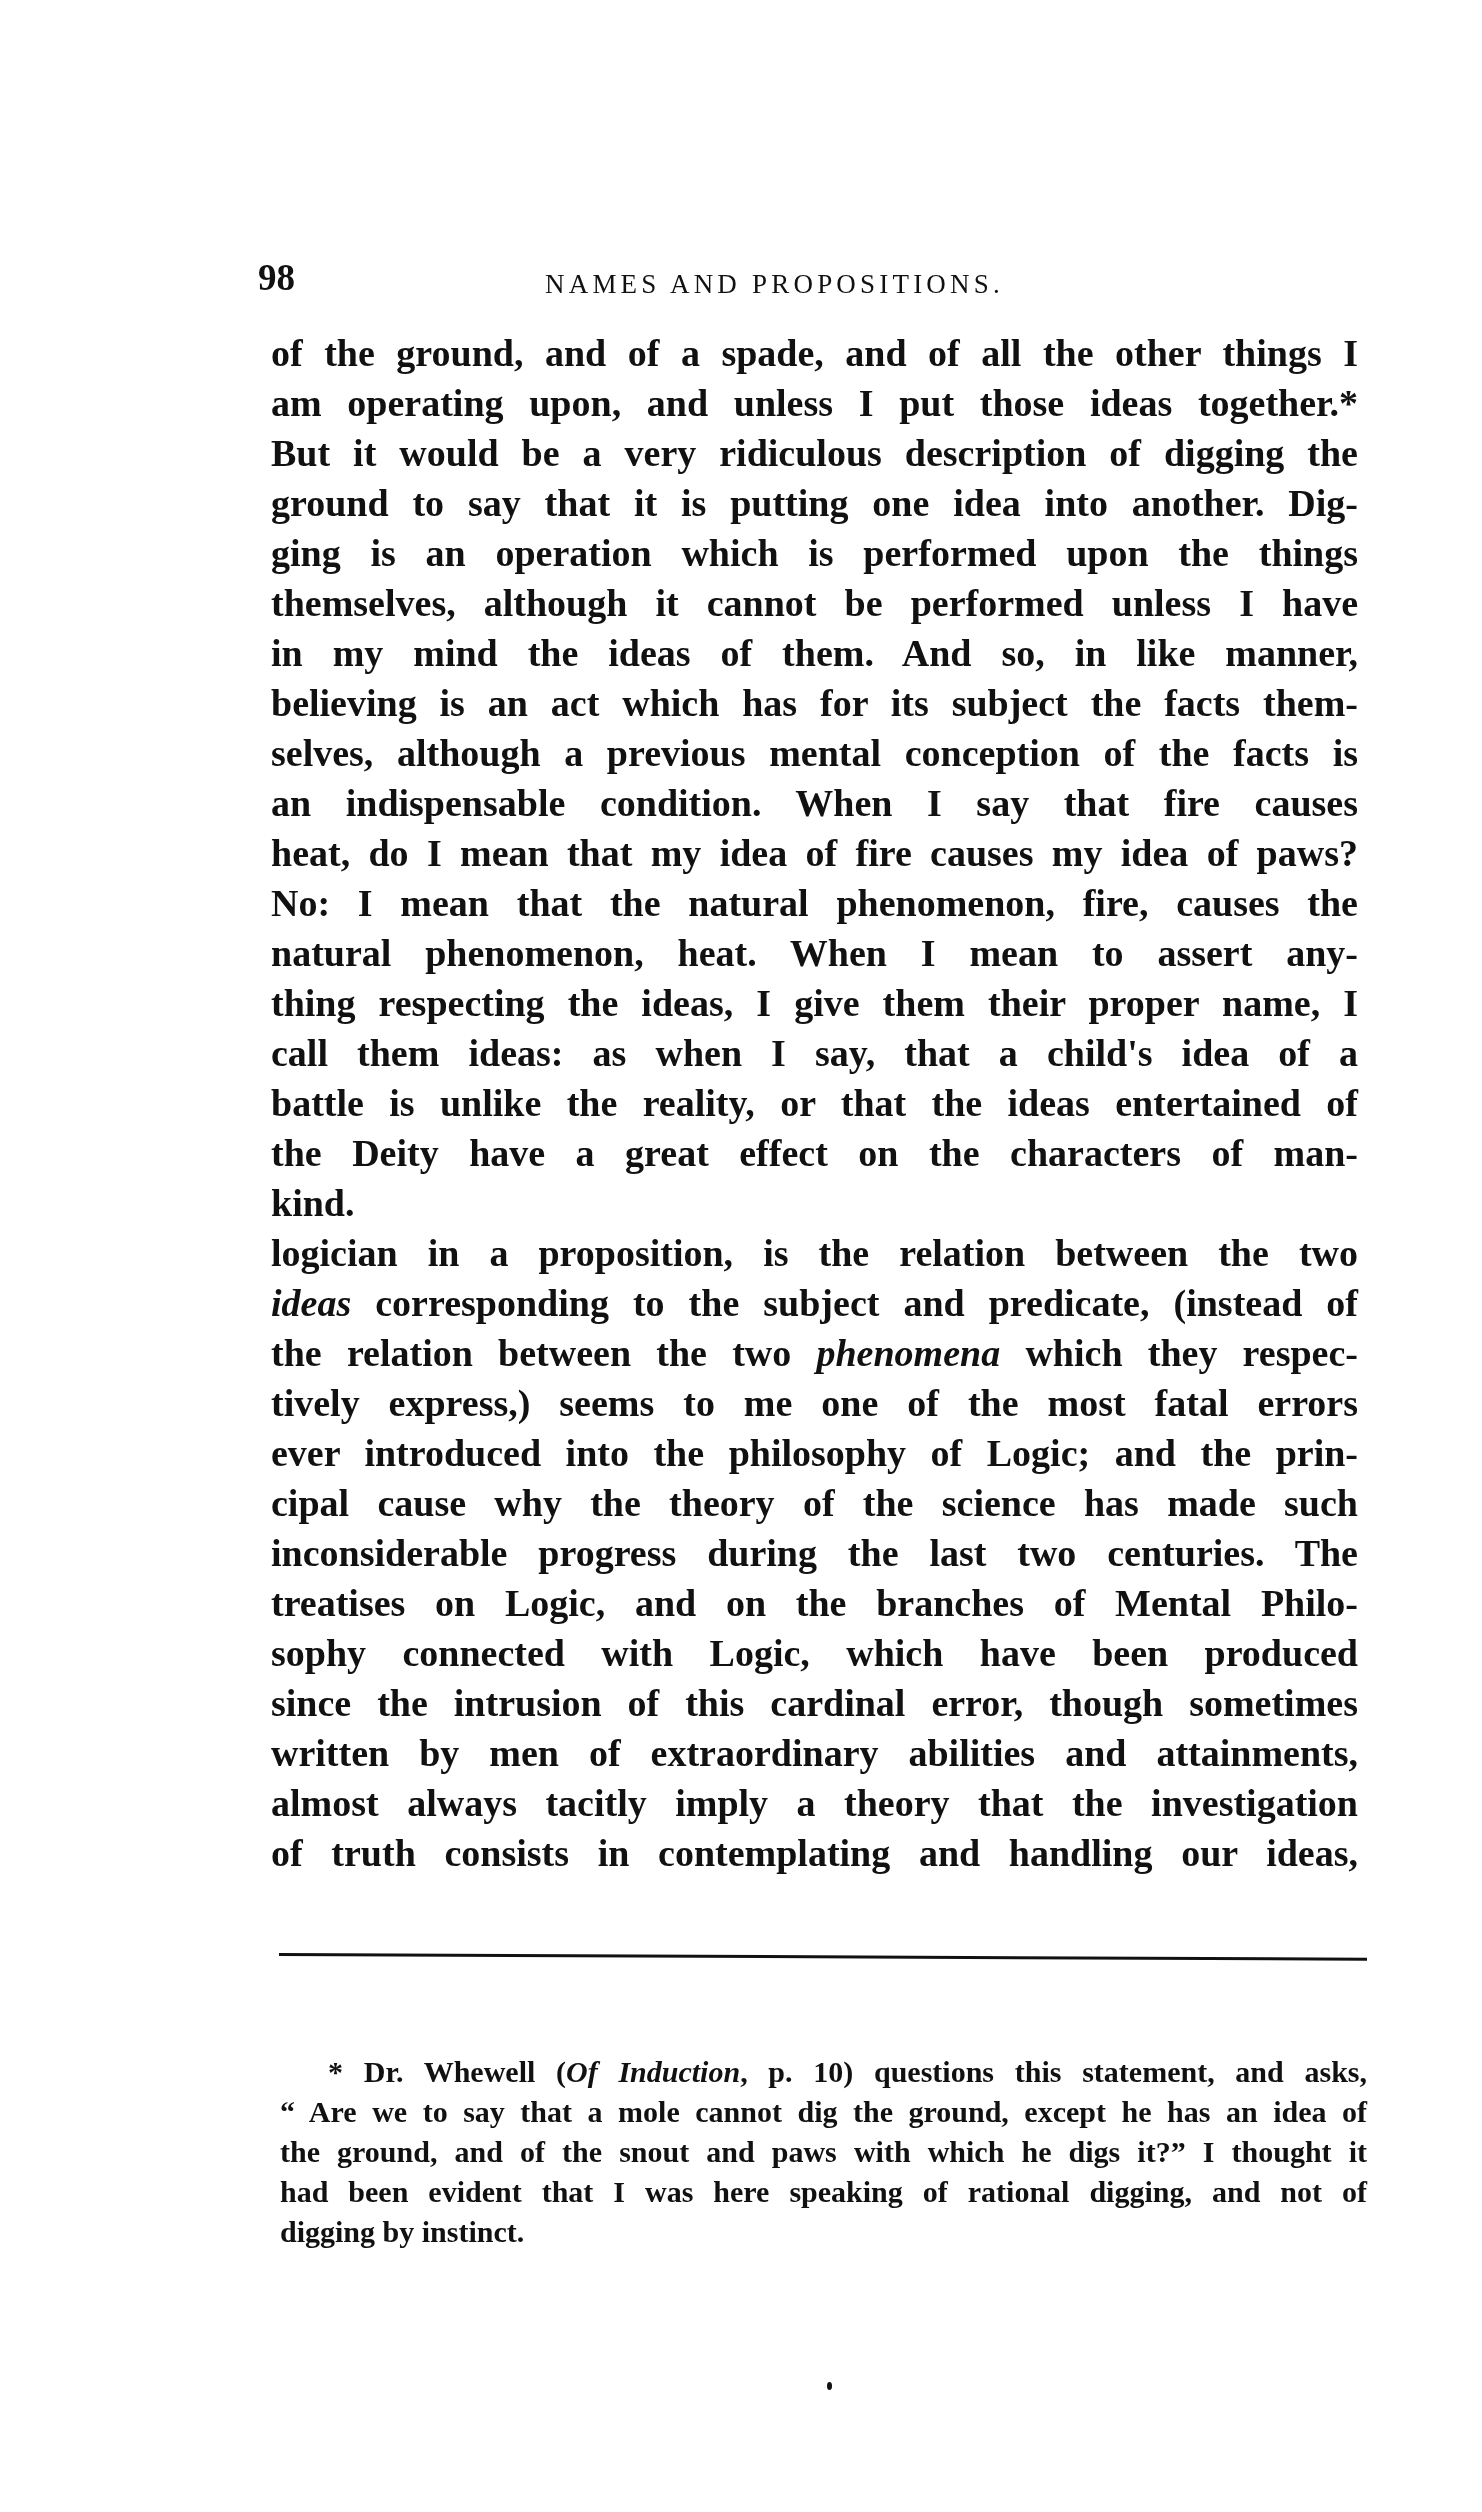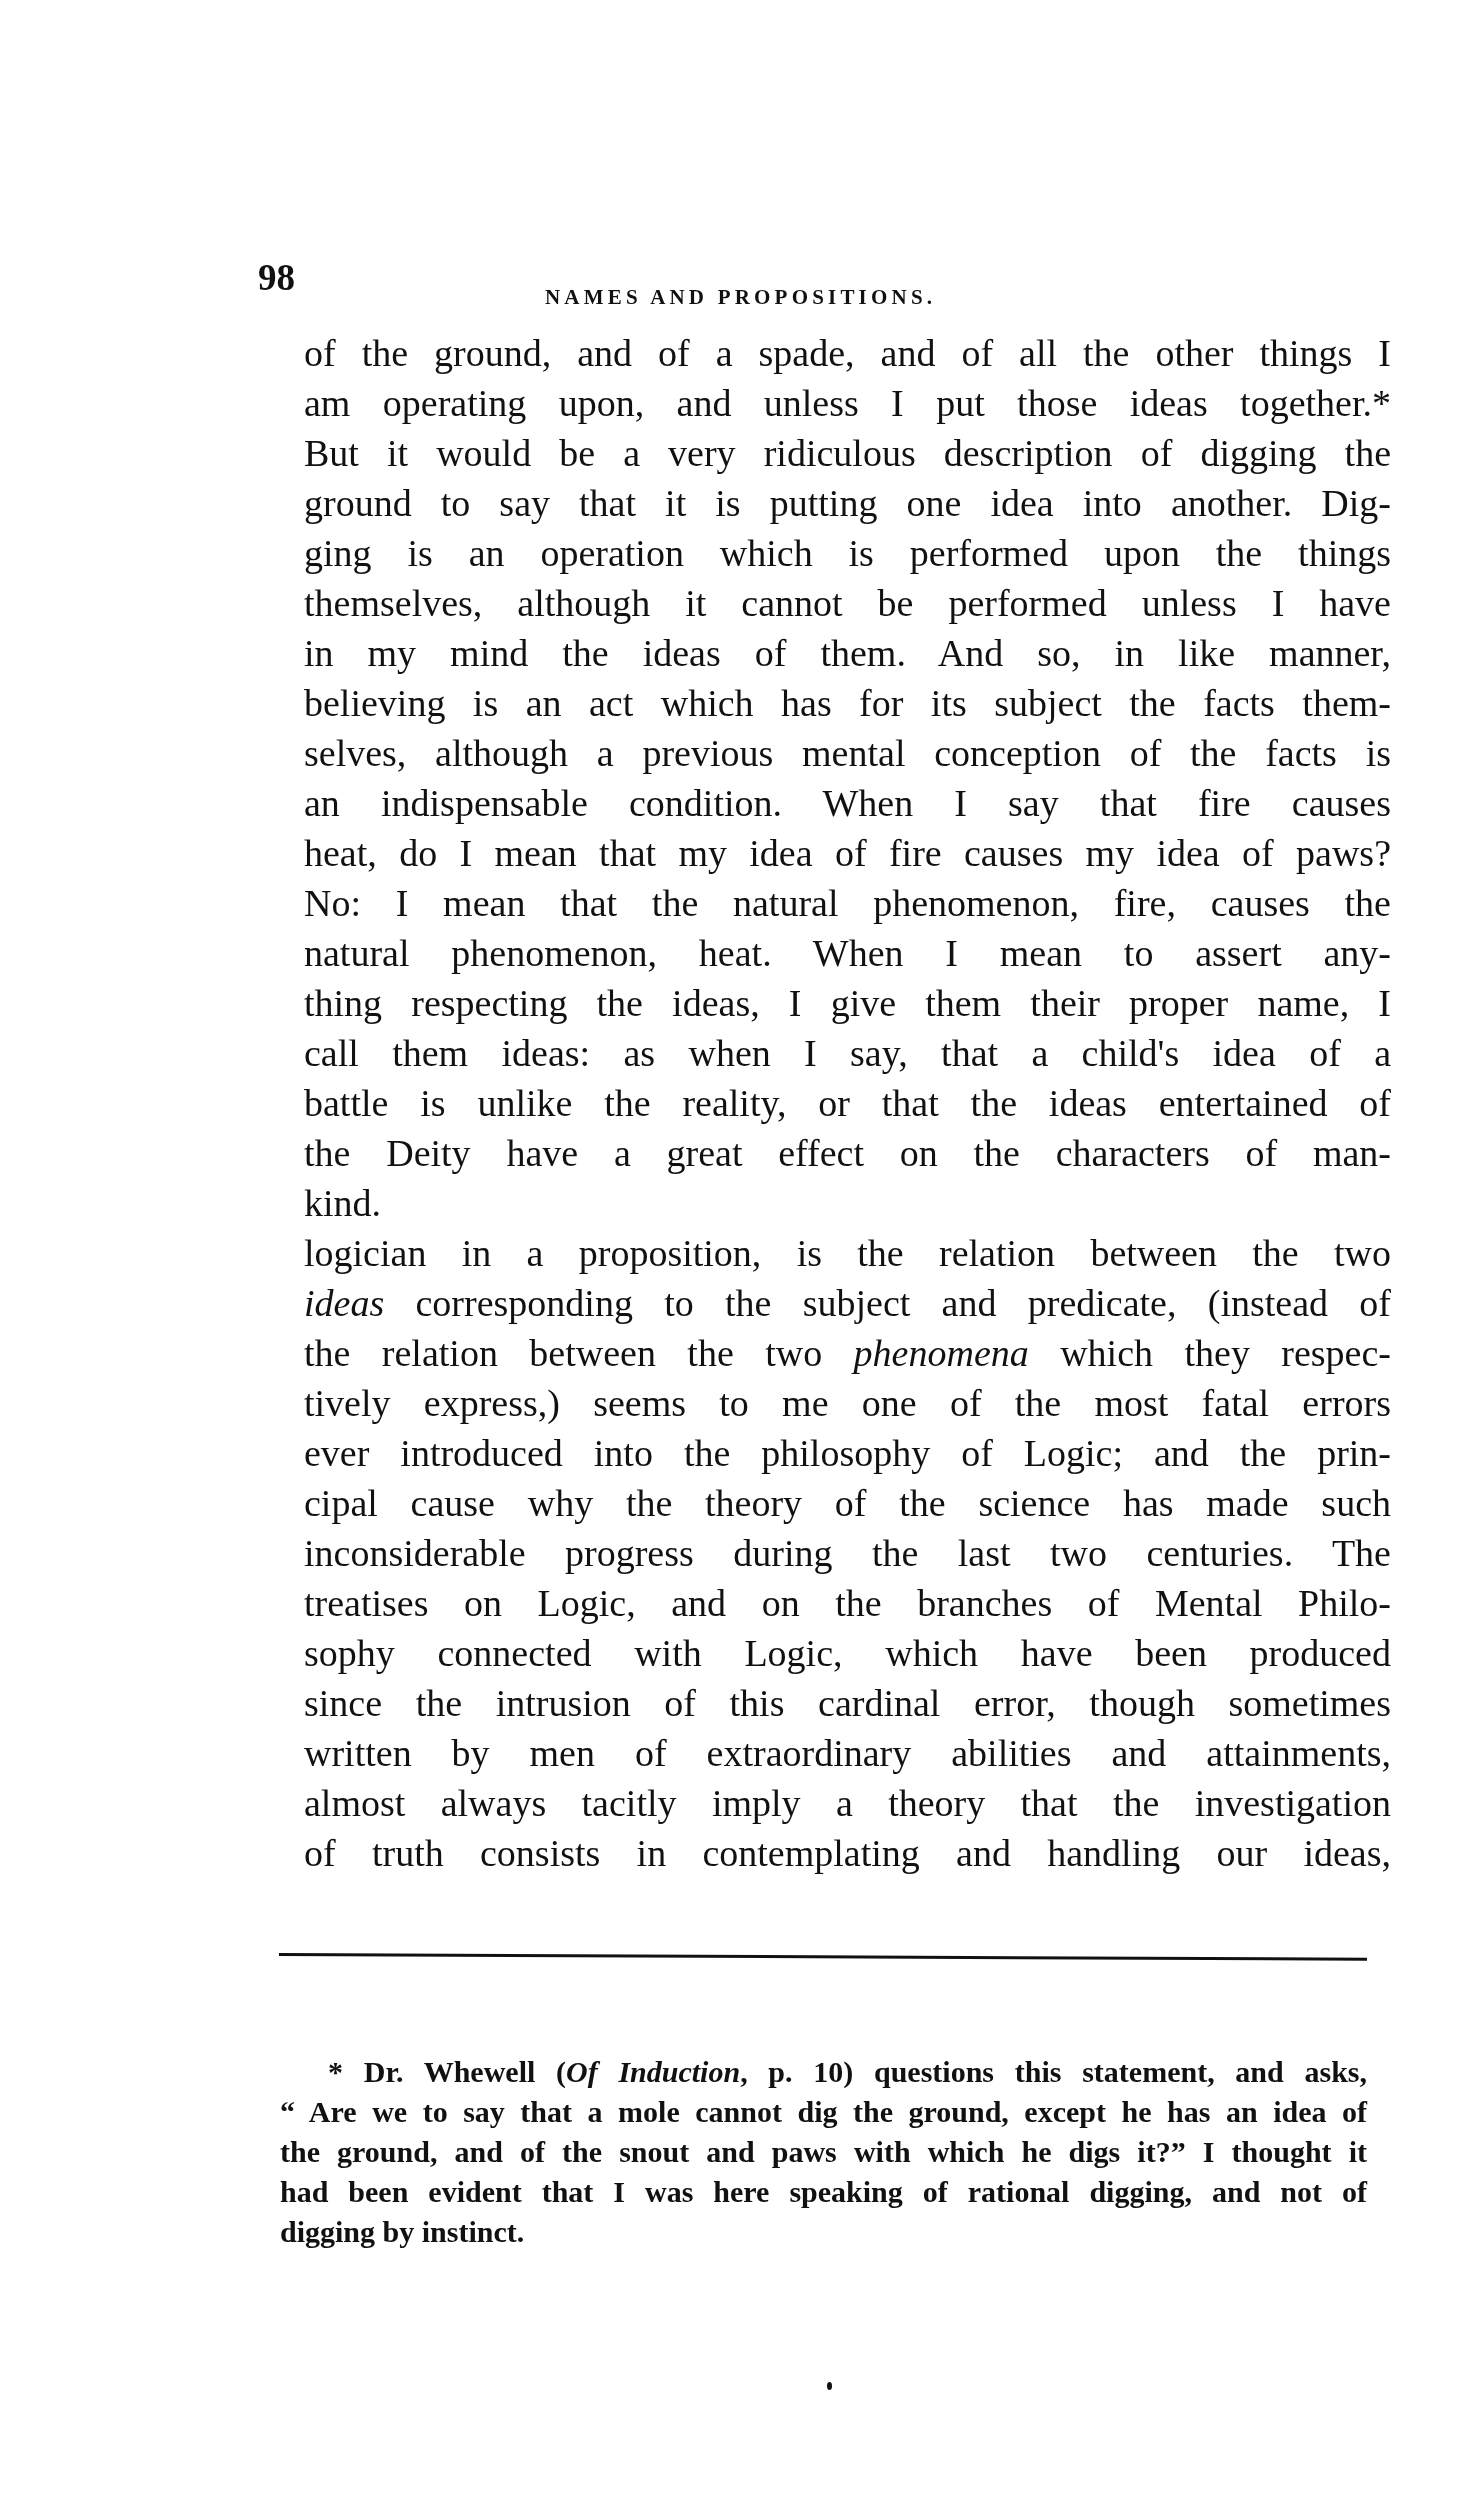--- a/index.html
+++ b/index.html
@@ -1,22 +1,22 @@
 <!DOCTYPE html>
 <html style="font-size:9.5px"><head>
 <meta charset="utf-8">
 <style>
   html, body { margin: 0; padding: 0; background: #ffffff; }
   body { width: 1483px; height: 2512px; position: relative; overflow: hidden; color: #111111; }
   .page { position: absolute; left: 0; top: 0; width: 1339px; height: 2512px; }
   .serif { font-family: "Liberation Serif", "DejaVu Serif", serif; }
   .running-head { position: absolute; top: 254px; left: 258px; width: 1109px; height: 48px; }
   .page-number { position: absolute; left: 0; top: 0; font-size: 37px; font-weight: bold; line-height: 48px; }
-  .head-title { position: absolute; left: 287px; top: 19px; font-size: 21px; font-weight: bold; letter-spacing: 4.2px; line-height: 48px; }
-  .body-text { position: absolute; left: 271px; top: 328px; width: 1087px; font-size: 38px; font-weight: normal; margin-left: 33px; }
+  .head-title { position: absolute; left: 287px; top: 6px; font-size: 27px; font-weight: normal; letter-spacing: 4.2px; line-height: 48px; }
+  .body-text { position: absolute; left: 271px; top: 328px; width: 1087px; font-size: 38px; font-weight: bold; }
   .line { display: block; height: 50px; line-height: 50px; white-space: nowrap; text-align: justify; text-align-last: justify; overflow: visible; }
   .line.last { text-align-last: left; }
   .line.indent { padding-left: 65px; }
   .line i, .fn-line i { font-style: italic; }
   .footnote-rule { position: absolute; left: 279px; top: 1953px; width: 1088px; height: 3px; background: #111111; transform: rotate(0.25deg); transform-origin: left center; }
   .footnotes { position: absolute; left: 280px; top: 2004px; width: 1087px; font-size: 30px; font-weight: bold; margin-top: 48px; }
   .fn-line { display: block; height: 40px; line-height: 40px; white-space: nowrap; text-align: justify; text-align-last: justify; }
   .fn-line.last { text-align-last: left; }
   .fn-line.indent { padding-left: 48px; }
   .bottom-mark { position: absolute; left: 827px; top: 2382px; width: 5.3px; height: 8.3px; border-radius: 50%; background: #111111; }

